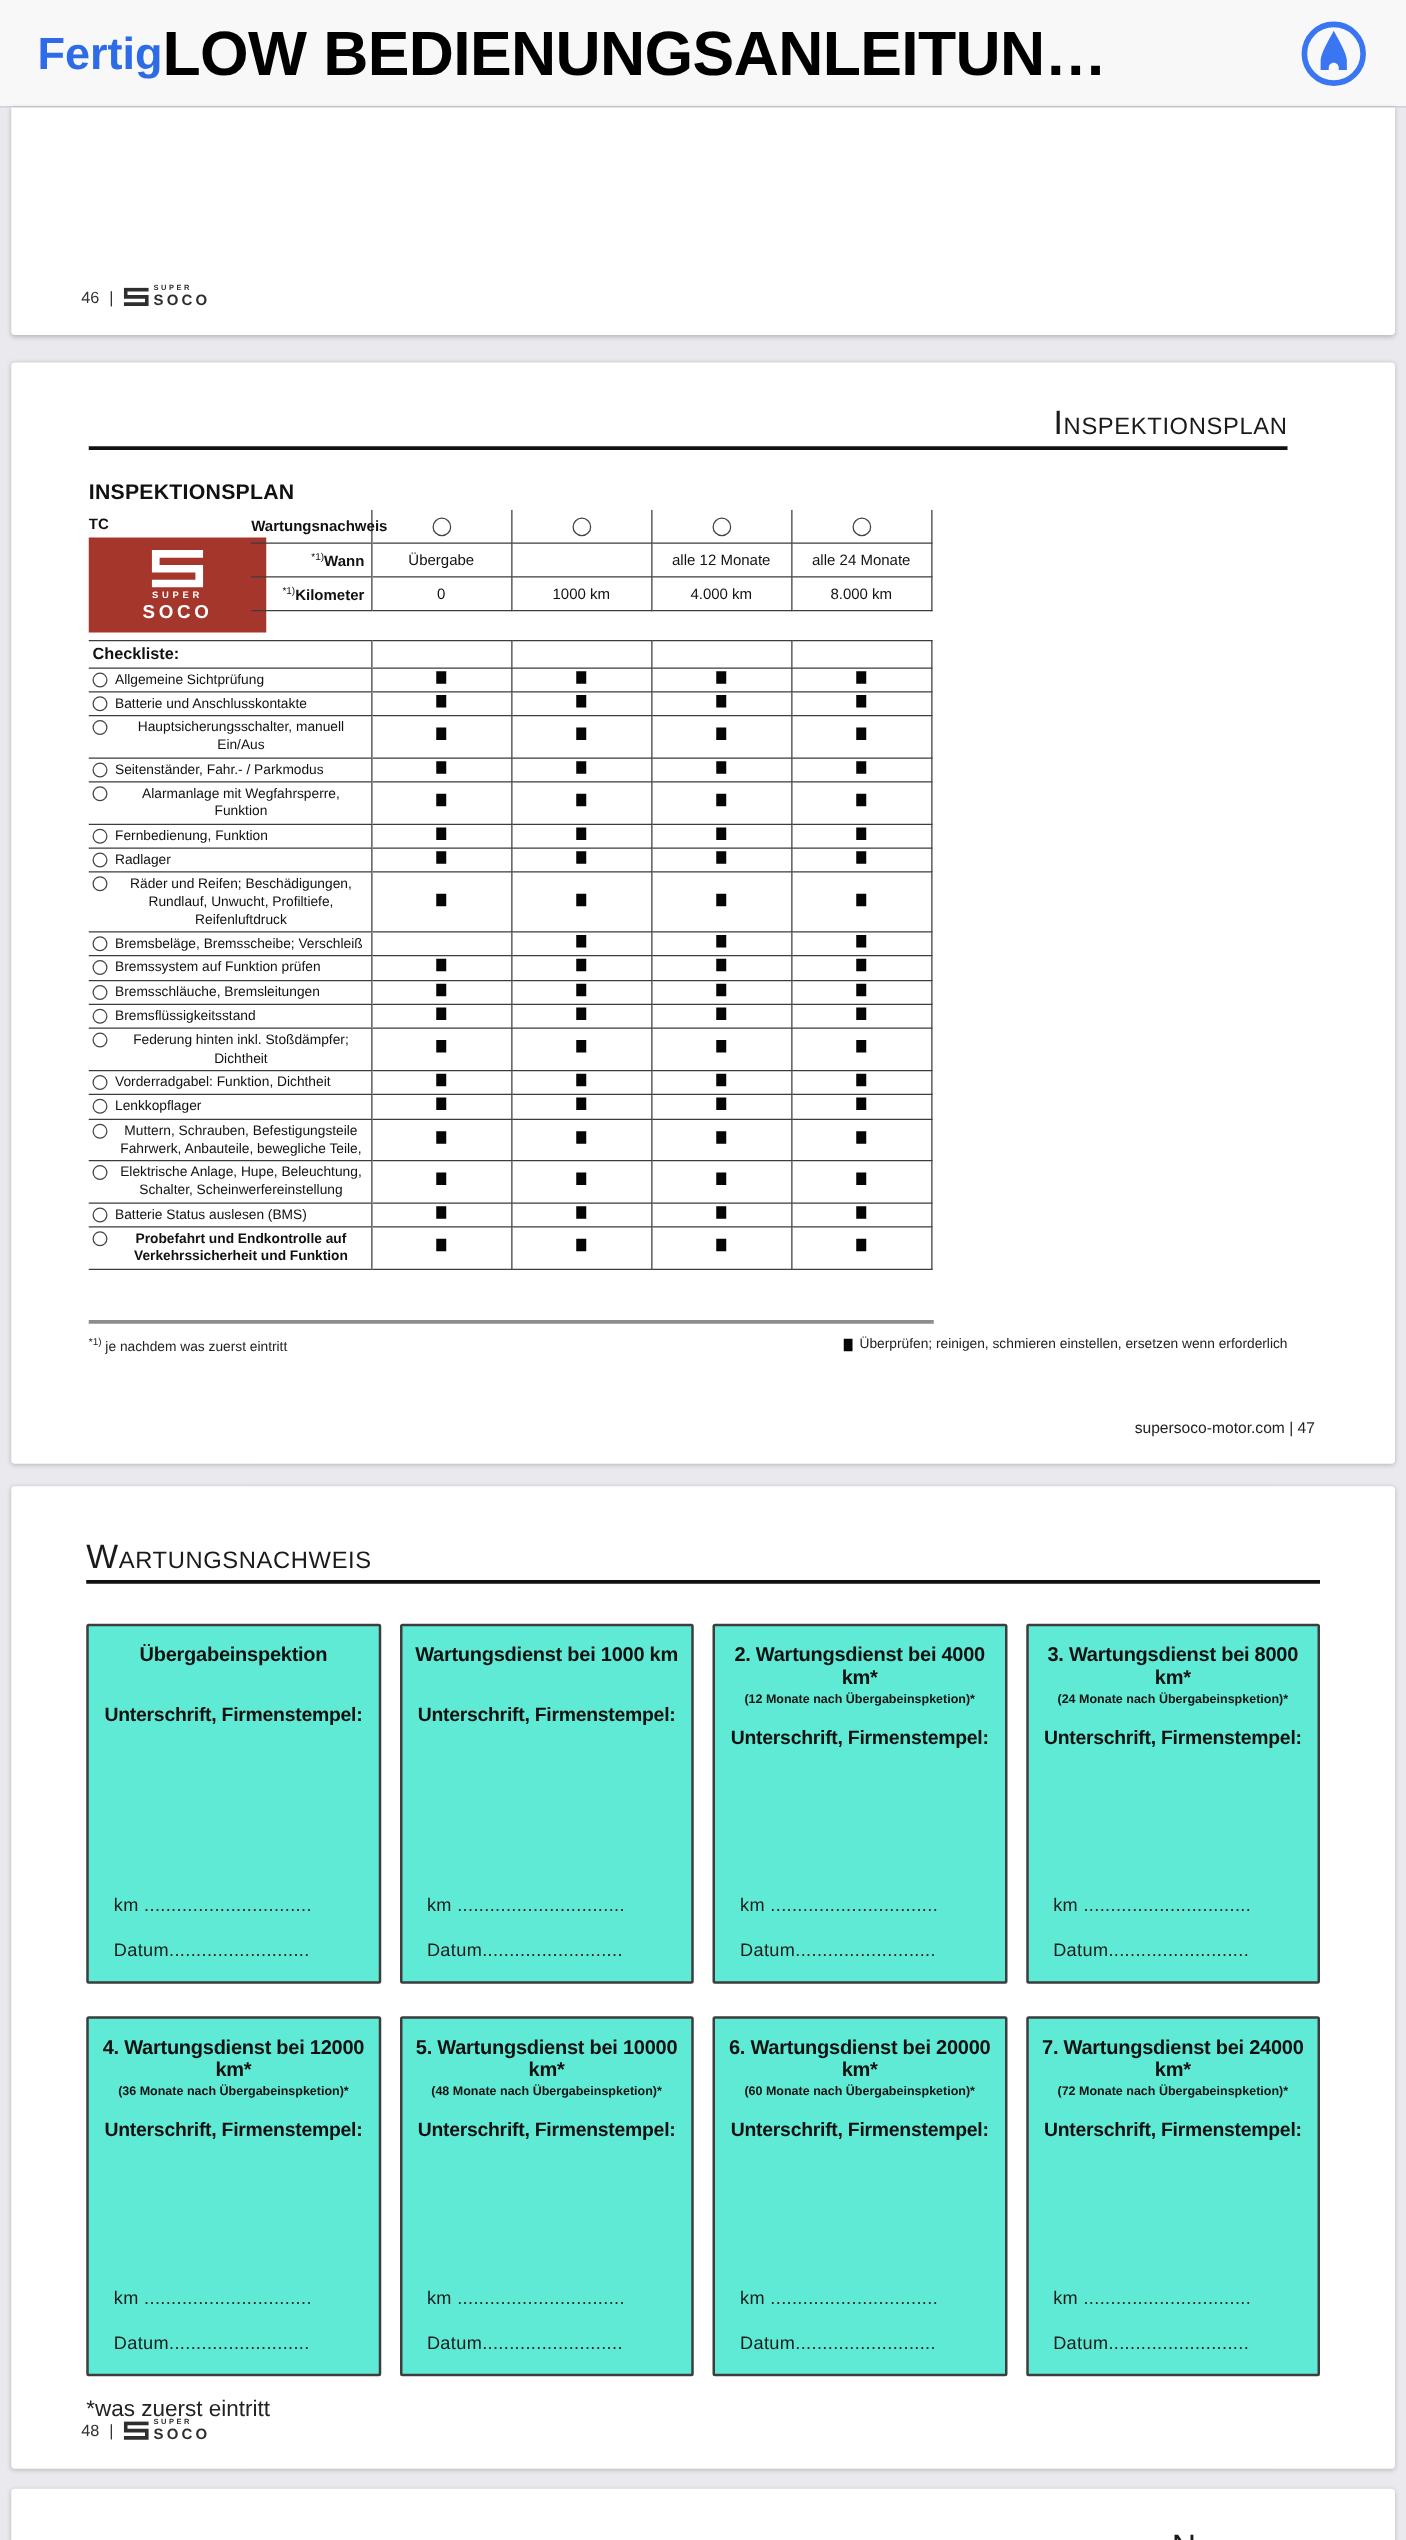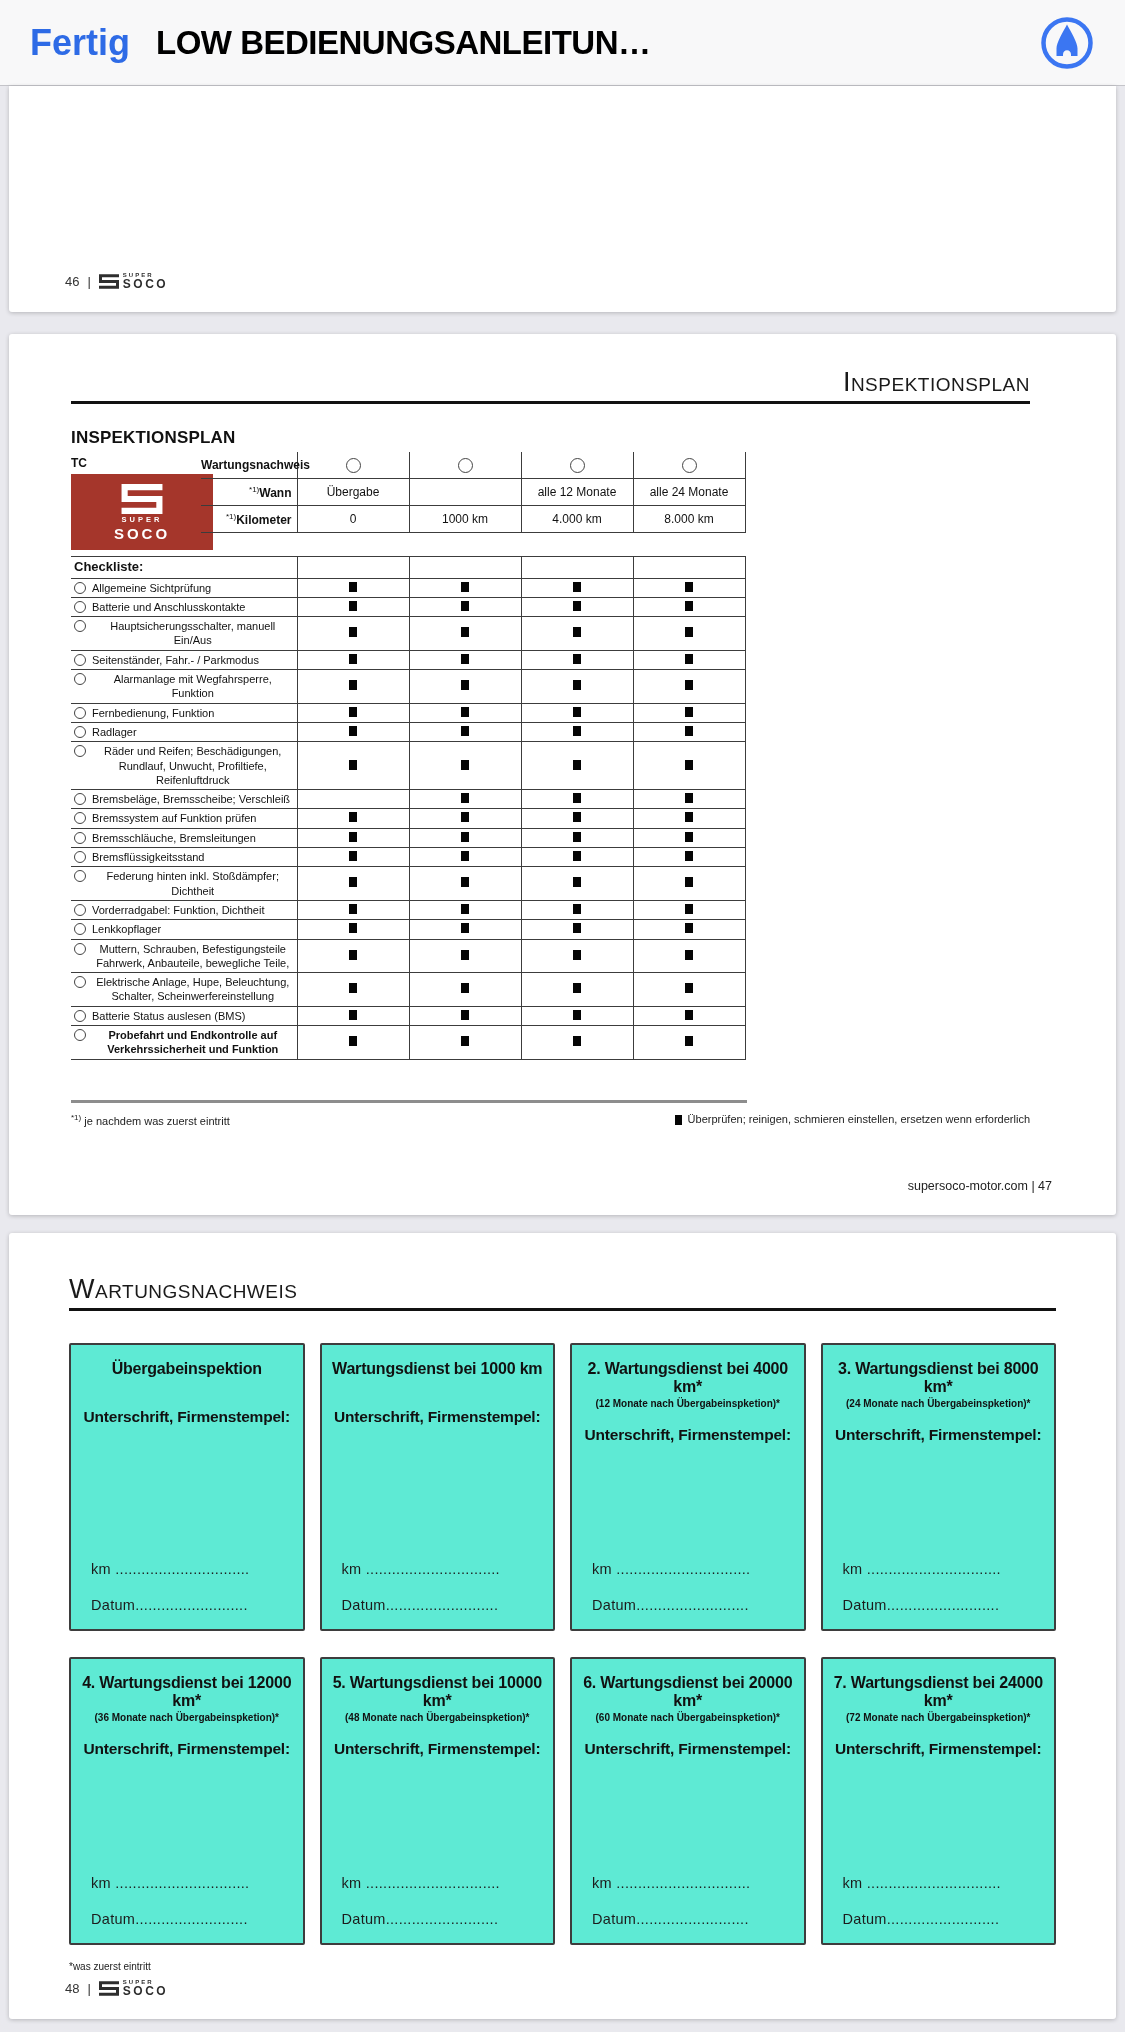--- a/index.html
+++ b/index.html
@@ -5,27 +5,27 @@
   * { box-sizing: border-box; margin: 0; padding: 0; }
   html,body { width:1125px; height:2032px; overflow:hidden; }
   body { background:#E9E9EE; font-family:"Liberation Sans","DejaVu Sans",sans-serif; color:#111; }
 
   
   .topbar { height:86px; background:#F8F8F9; border-bottom:1px solid #C4C4C9;
             display:flex; align-items:center; padding:0 30px; position:relative; }
   .done-btn { font-size:36px; font-weight:600; color:#2E6BE6; 
               text-decoration-thickness:3px; text-underline-offset:6px; cursor:pointer; background:none; border:none;
               font-family:"Liberation Sans","DejaVu Sans",sans-serif; }
-  .doc-title { margin-left:26px; font-size:33px; font-weight:700; color:#000; white-space:nowrap;
+  .doc-title { font-size:50px; font-weight:700; color:#000; white-space:nowrap;
                overflow:hidden; flex:1; letter-spacing:-0.5px; }
   .markup-btn { width:56px; height:56px; margin-left:12px; background:none; border:none; cursor:pointer; padding:0; }
 
   
   .page { margin:0 9px; background:#fff; border-radius:3px; box-shadow:0 1px 4px rgba(0,0,0,.22); position:relative; }
-  .page-46 { height:226px; border-radius:0 0 3px 3px; }
+  .page-46 { height:182px; border-radius:0 0 3px 3px; }
   .page-47 { height:881px; margin-top:22px; }
   .page-48 { height:786px; margin-top:18px; }
   .page-49 { height:98px;  margin-top:16px; border-radius:3px 3px 0 0; }
 
   .page-inner { padding:34px 86px 0 62px; height:100%; position:relative; }
 
   .doc-heading { font-variant:small-caps; font-size:27px; letter-spacing:0.5px; color:#1a1a1a;
                  border-bottom:3px solid #111; padding-bottom:3px; line-height:1.1; }
   .heading-right { text-align:right; }
   .heading-left  { text-align:left; }
@@ -82,21 +82,21 @@
                   column-gap:15px; row-gap:26px; }
   .wbox { height:288px; border:2px solid #3d3d3d; border-radius:2px; background:#5eead4;
           padding:15px 10px 14px; display:flex; flex-direction:column; text-align:center; }
   .wb-title { font-size:16px; font-weight:700; line-height:1.15; letter-spacing:-0.2px; }
   .wb-sub   { font-size:10px; font-weight:700; min-height:14px; margin-top:2px; }
   .wb-sig   { font-size:15.5px; font-weight:600; margin-top:14px; letter-spacing:-0.2px; }
   .wb-spacer { flex:1; }
   .wb-bottom { text-align:left; padding:0 10px 2px; font-size:14.5px; color:#1c1c1c; }
   .wb-km { letter-spacing:0.3px; }
   .wb-datum { margin-top:20px; letter-spacing:0.3px; }
-  .p48-footnote { margin-top:16px; font-size:10px; color:#222; }
+  .p48-footnote { margin-top:16px; font-size:18px; color:#222; }
 </style>
 </head>
 <body>
 
 <header class="topbar">
   <button class="done-btn">Fertig</button>
   <div class="doc-title">LOW BEDIENUNGSANLEITUN…</div>
   <button class="markup-btn" aria-label="Markup">
     <svg width="56" height="56" viewBox="0 0 56 56">
       <circle cx="28" cy="28" r="23.5" fill="none" stroke="#3B76F2" stroke-width="4.5"></circle>

